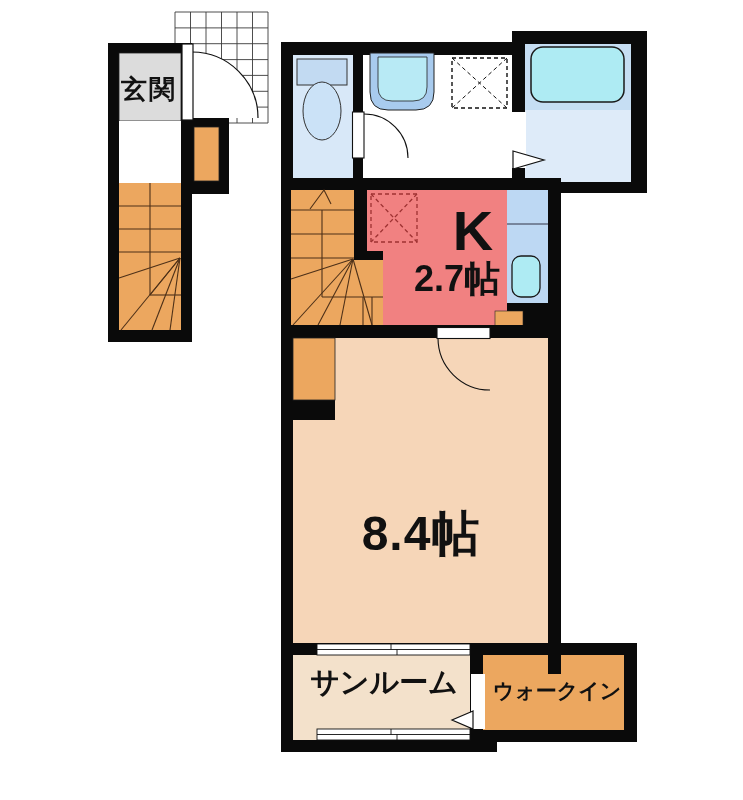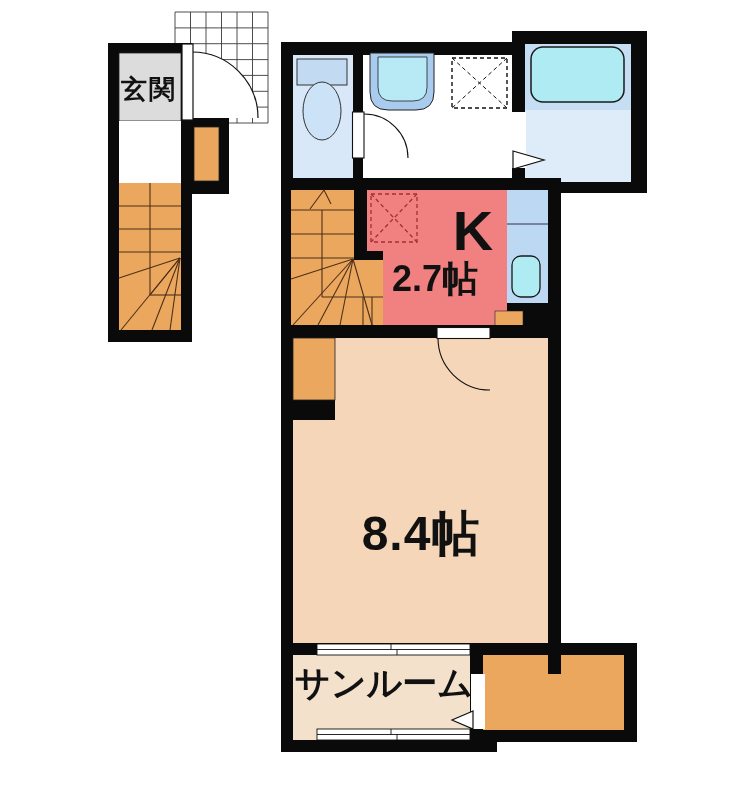--- a/index.html
+++ b/index.html
@@ -11,21 +11,21 @@
   .lbl{
     position:absolute;transform:translate(-50%,-50%);
     color:#111;font-weight:900;white-space:nowrap;line-height:1;
     font-family:"Liberation Sans","DejaVu Sans",sans-serif;
   }
   .lbl-genkan{font-size:26px;letter-spacing:2px;}
   .lbl-k{font-size:56px;}
   .lbl-k-size{font-size:36px;}
   .lbl-room{font-size:48px;letter-spacing:8px;}
   .lbl-room-size{font-size:48px;letter-spacing:1px;}
-  .lbl-sun{font-size:35px;}
+  .lbl-sun{font-size:29px;}
   .lbl-sun-size{font-size:33px;}
   .lbl-wic{font-size:21px;}
 </style>
 </head>
 <body>
 
 <div class="plan">
 <svg width="743" height="800" viewBox="0 0 743 800">
 
   <rect x="0" y="0" width="743" height="800" fill="#ffffff"></rect>
@@ -175,16 +175,17 @@
   </g>
 
   <g>
     <rect x="471" y="674" width="14" height="55" fill="#ffffff"></rect>
     <path d="M473,711 L452,720 L473,729 Z" fill="#ffffff" stroke="#111" stroke-width="1.2"></path>
   </g>
 </svg>
 
   <div class="lbl lbl-genkan" style="left:149px;top:89px;">玄関</div>
   <div class="lbl lbl-k" style="left:473px;top:231px;">K</div>
-  <div class="lbl lbl-k-size" style="left:435px;top:279px;">2.7帖</div>
+  <div class="lbl lbl-k-size" style="left:457px;top:279px;">2.7帖</div>
   <div class="lbl lbl-room-size" style="left:421px;top:534px;">8.4帖</div>
   <div class="lbl lbl-sun" style="left:384px;top:682px;">サンルーム</div>
+  <div class="lbl lbl-wic" style="left:557px;top:690px;">ウォークイン</div>
 </div>
 
 </body></html>

